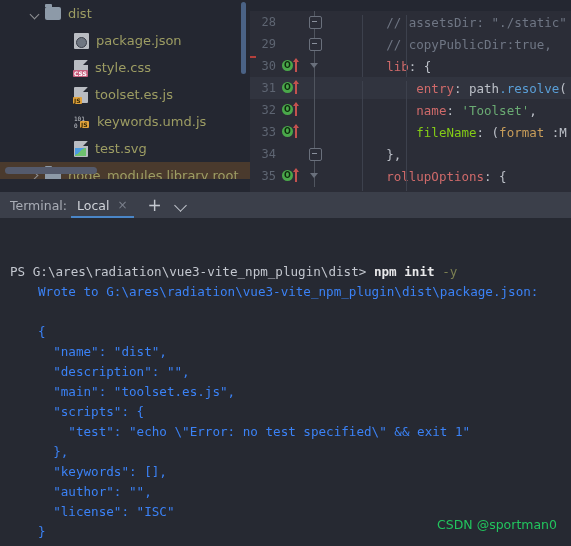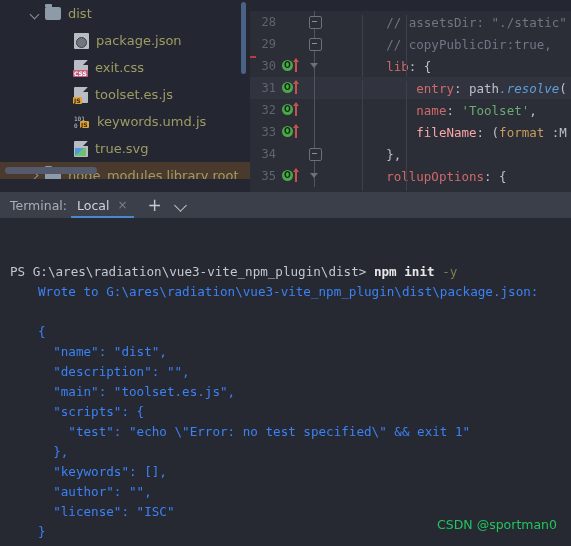--- a/index.html
+++ b/index.html
@@ -288,23 +288,23 @@
   }
   .code-text { position: relative; }
   .indent-guide {
     position: absolute;
     top: 0; width: 1px; height: 22px;
     background: #3d414d;
   }
   .t-comment { color: #6f7684; }
   .t-key     { color: #cf6a6a; }
   .t-plain   { color: #bcc0c8; }
-  .t-fn      { color: #5a9fd8; font-style: italic; }
+  .t-fn      { color: #5a9fd8; }
   .t-str     { color: #6aab73; }
-  .t-blue    { color: #fca5a5; }
+  .t-blue    { color: #84cc16; }
   .t-orange  { color: #c89d5a; }
   .t-punc    { color: #bcc0c8; }
 
   
   .err-marker {
     position: absolute;
     left: 0; top: 45px;
     width: 6px; height: 2px;
     background: #b4403c;
     z-index: 6;
@@ -425,41 +425,41 @@
             <span>dist</span>
           </div>
           <div class="tree-row indent2">
             <span class="npm-ico"></span>
             <span>package.json</span>
           </div>
           <div class="tree-row indent2">
             <span class="file-ico">
               <span class="badge css">CSS</span>
             </span>
-            <span>exit.css</span>
+            <span>style.css</span>
           </div>
           <div class="tree-row indent2">
             <span class="file-ico">
               <span class="badge js">JS</span>
             </span>
             <span>toolset.es.js</span>
           </div>
           <div class="tree-row indent2">
             <span class="bin-ico">
               <span class="b1">101</span>
               <span class="b2">0</span>
               <span class="jsb">JS</span>
             </span>
             <span>keywords.umd.js</span>
           </div>
           <div class="tree-row indent2">
             <span class="svg-ico">
               <span class="pic"></span>
             </span>
-            <span>true.svg</span>
+            <span>test.svg</span>
           </div>
           <div class="tree-row nm">
             <span class="chev closed"></span>
             <span class="folder-ico"></span>
             <span>node_modules  library root</span>
           </div>
         </div>
       <div class="tree-vscroll"></div>
       <div class="tree-hscroll"></div>
     </div>

